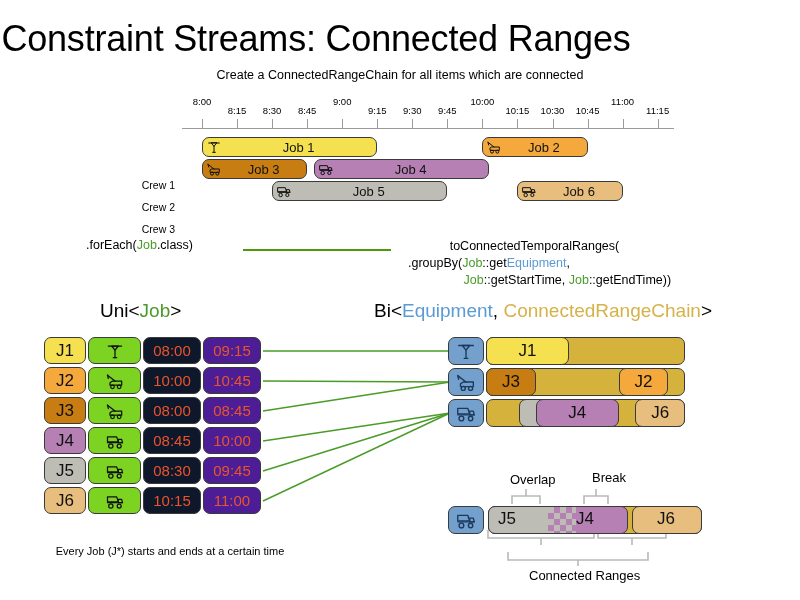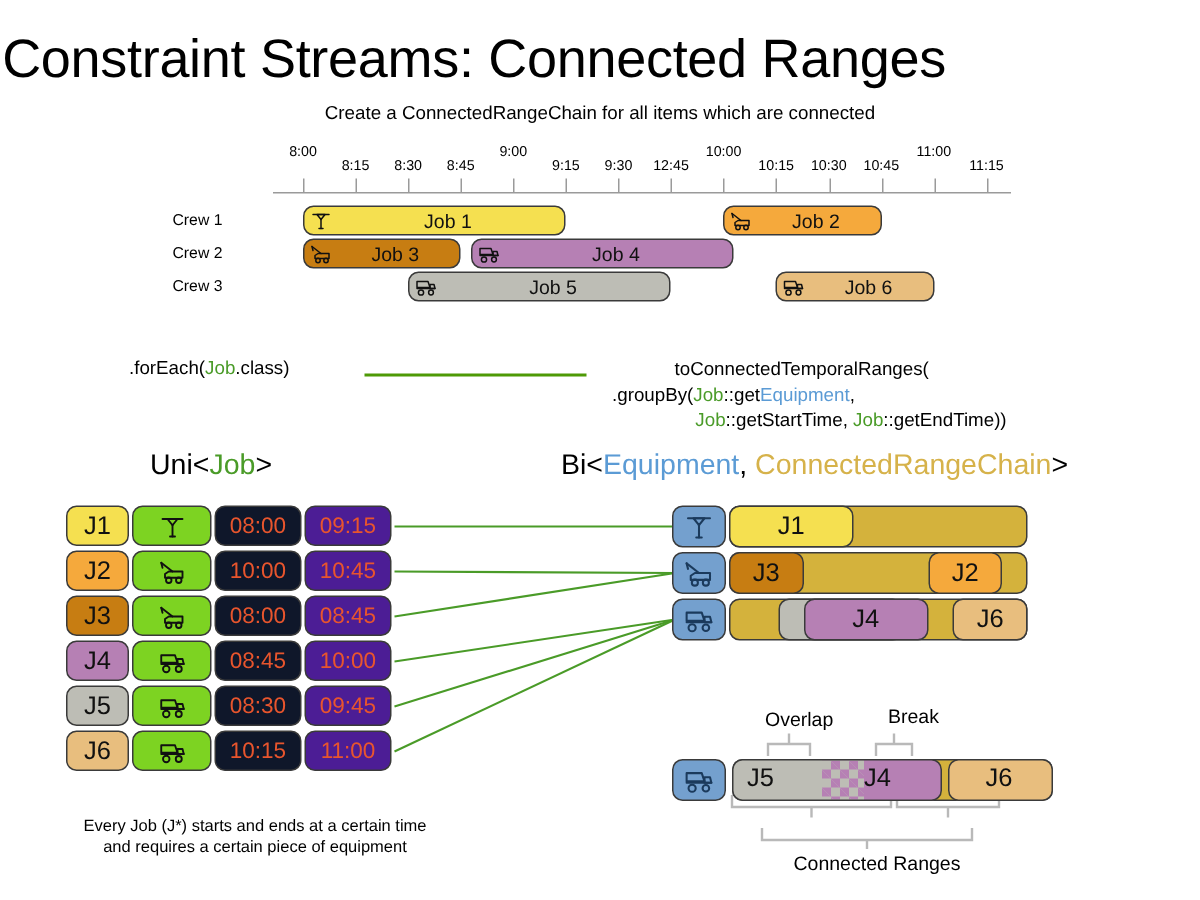--- a/index.html
+++ b/index.html
@@ -39,21 +39,23 @@
     width:1px;height:9px;
     background:#9a9a9a;
   }
   #axis-line{
     position:absolute;
     height:1px;background:#9a9a9a;
   }
   .crew-label{
     position:absolute;
     font-size:10.5px;
+    text-align:right;
     width:60px;
+    margin-top:38px;
   }
   .job-bar{
     position:absolute;
     height:20px;
     border:1.3px solid #3a3a3a;
     border-radius:7px;
     box-sizing:border-box;
     display:flex;
     align-items:center;
     font-size:13px;
@@ -171,21 +173,21 @@
       <div class="tick-label" style="left: 272.1px; top: 9px;">8:30</div>
       <div class="tick-mark" style="left: 307.15px; top: 23px;"></div>
       <div class="tick-label" style="left: 307.15px; top: 9px;">8:45</div>
       <div class="tick-mark" style="left: 342.2px; top: 23px;"></div>
       <div class="tick-label" style="left: 342.2px; top: 0px;">9:00</div>
       <div class="tick-mark" style="left: 377.25px; top: 23px;"></div>
       <div class="tick-label" style="left: 377.25px; top: 9px;">9:15</div>
       <div class="tick-mark" style="left: 412.3px; top: 23px;"></div>
       <div class="tick-label" style="left: 412.3px; top: 9px;">9:30</div>
       <div class="tick-mark" style="left: 447.35px; top: 23px;"></div>
-      <div class="tick-label" style="left: 447.35px; top: 9px;">12:45</div>
+      <div class="tick-label" style="left: 447.35px; top: 9px;">9:45</div>
       <div class="tick-mark" style="left: 482.4px; top: 23px;"></div>
       <div class="tick-label" style="left: 482.4px; top: 0px;">10:00</div>
       <div class="tick-mark" style="left: 517.45px; top: 23px;"></div>
       <div class="tick-label" style="left: 517.45px; top: 9px;">10:15</div>
       <div class="tick-mark" style="left: 552.5px; top: 23px;"></div>
       <div class="tick-label" style="left: 552.5px; top: 9px;">10:30</div>
       <div class="tick-mark" style="left: 587.55px; top: 23px;"></div>
       <div class="tick-label" style="left: 587.55px; top: 9px;">10:45</div>
       <div class="tick-mark" style="left: 622.6px; top: 23px;"></div>
       <div class="tick-label" style="left: 622.6px; top: 0px;">11:00</div>
@@ -440,18 +442,17 @@
     <div class="seg" style="left: 126px; width: 54px; background: rgb(182, 128, 180); border-radius: 0px 7px 7px 0px;"></div>
     <div class="overlap" style="left: 100px; width: 28px;"></div>
     <div class="seg-label" style="left: 50px;">J5</div>
     <div class="seg-label" style="left: 128px;">J4</div>
     <div class="seg" style="left: 184px; width: 70px; background: rgb(232, 190, 126); border-radius: 7px;"></div>
     <div class="seg-label" style="left: 209px;">J6</div>
   </div>
 
 <div class="abs" id="caption">
   <div>Every Job (J*) starts and ends at a certain time</div>
-  <div>and requires a certain piece of equipment</div>
 </div>
 
 <div class="ann-label" style="left: 510px; top: 472px;">Overlap</div>
 <div class="ann-label" style="left: 592px; top: 470px;">Break</div>
 <div class="ann-label" style="left: 529px; top: 568px;">Connected Ranges</div>
 
 </body></html>

